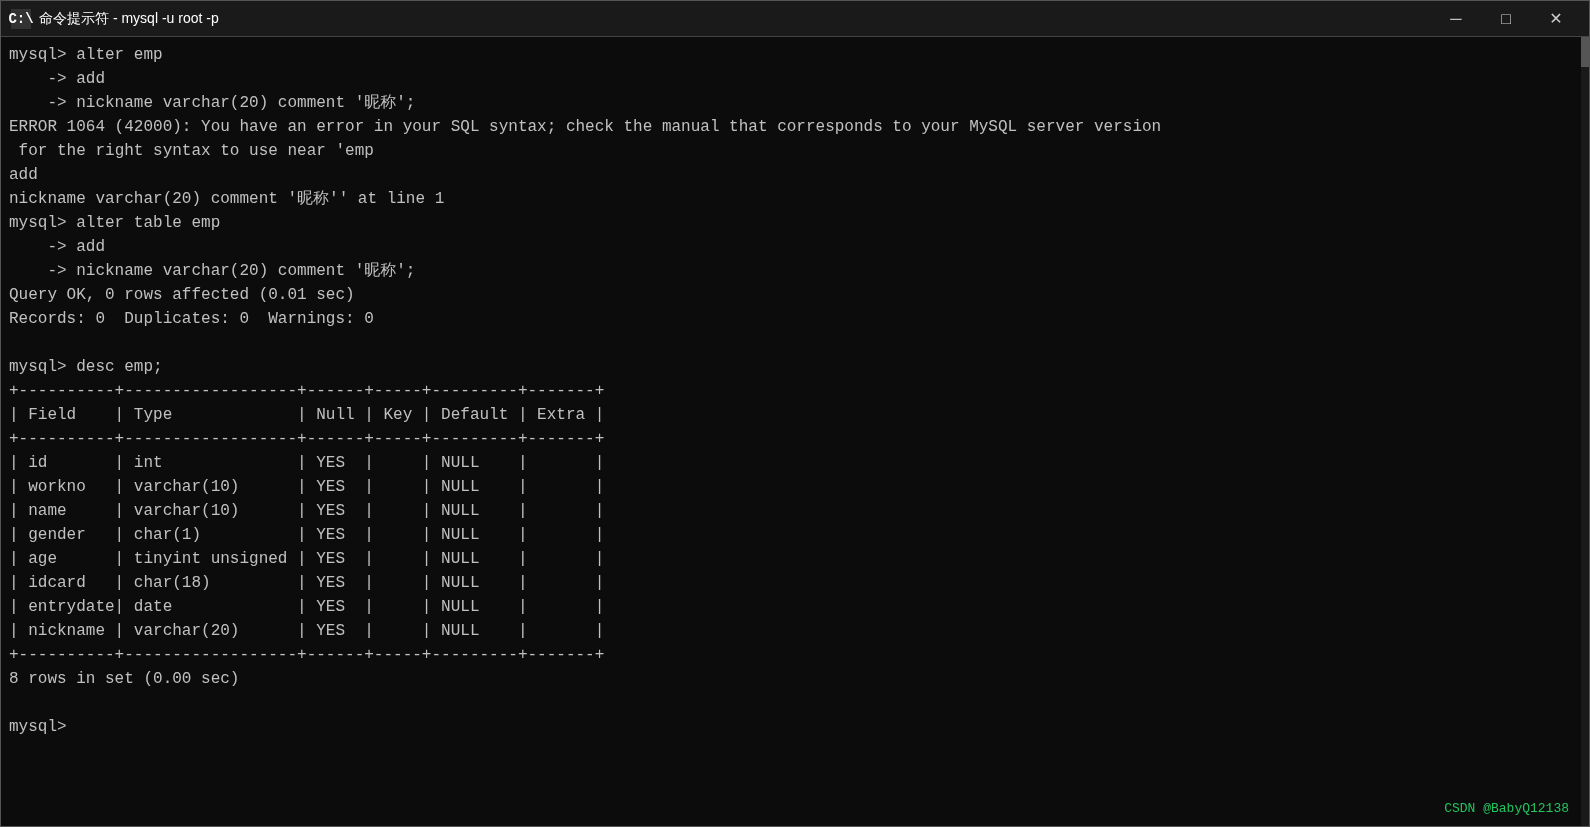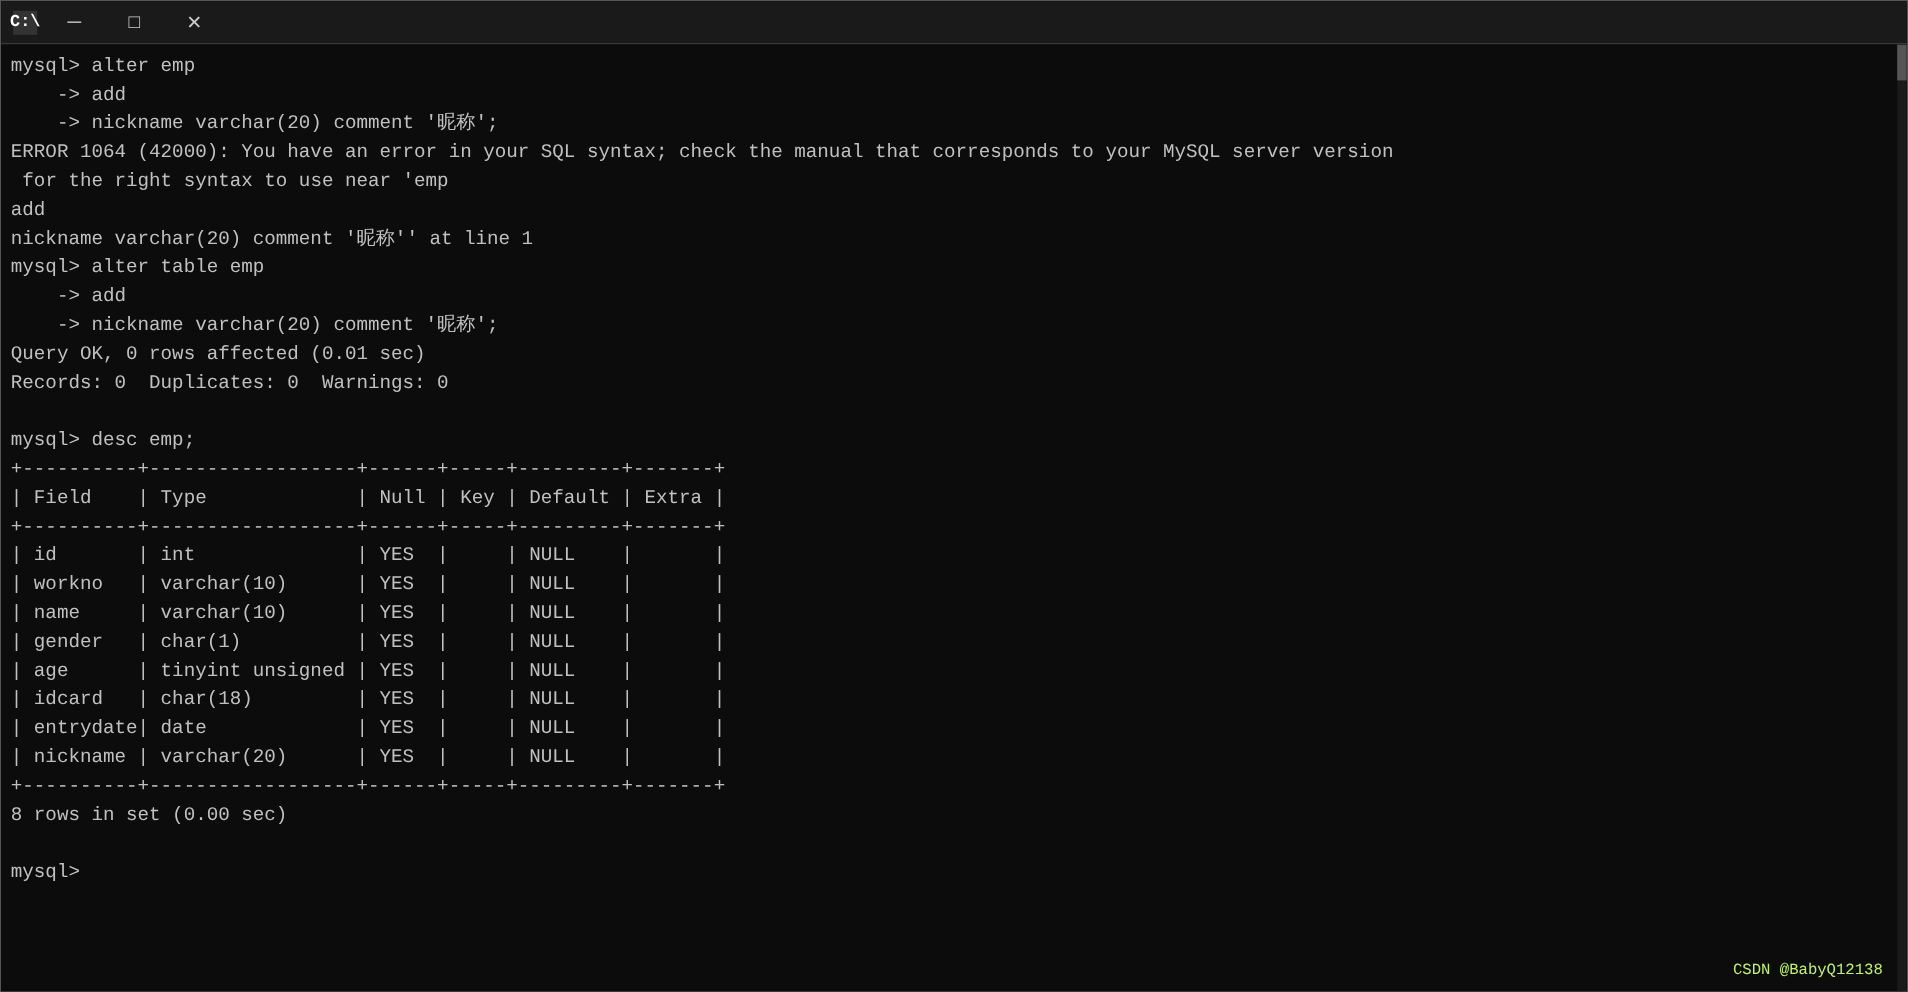--- a/index.html
+++ b/index.html
@@ -88,31 +88,32 @@
       width: 8px;
       height: 30px;
       background: #555;
       position: absolute;
       top: 0;
     }
     .watermark {
       position: absolute;
       bottom: 10px;
       right: 20px;
-      color: #bef264;
+      color: #22c55e;
       font-size: 13px;
       font-family: 'Courier New', Courier, monospace;
     }
   </style>
 </head>
 <body>
 
 <div class="window">
   <div class="title-bar">
     <div class="title-bar-icon">C:\</div>
+    <span class="title-bar-text">命令提示符 - mysql  -u root -p</span>
     <div class="window-controls">
       <button class="win-btn">─</button>
       <button class="win-btn">□</button>
       <button class="win-btn close">✕</button>
     </div>
   </div>
   <div class="terminal">
     <div class="scrollbar">
       <div class="scrollbar-thumb"></div>
     </div>

